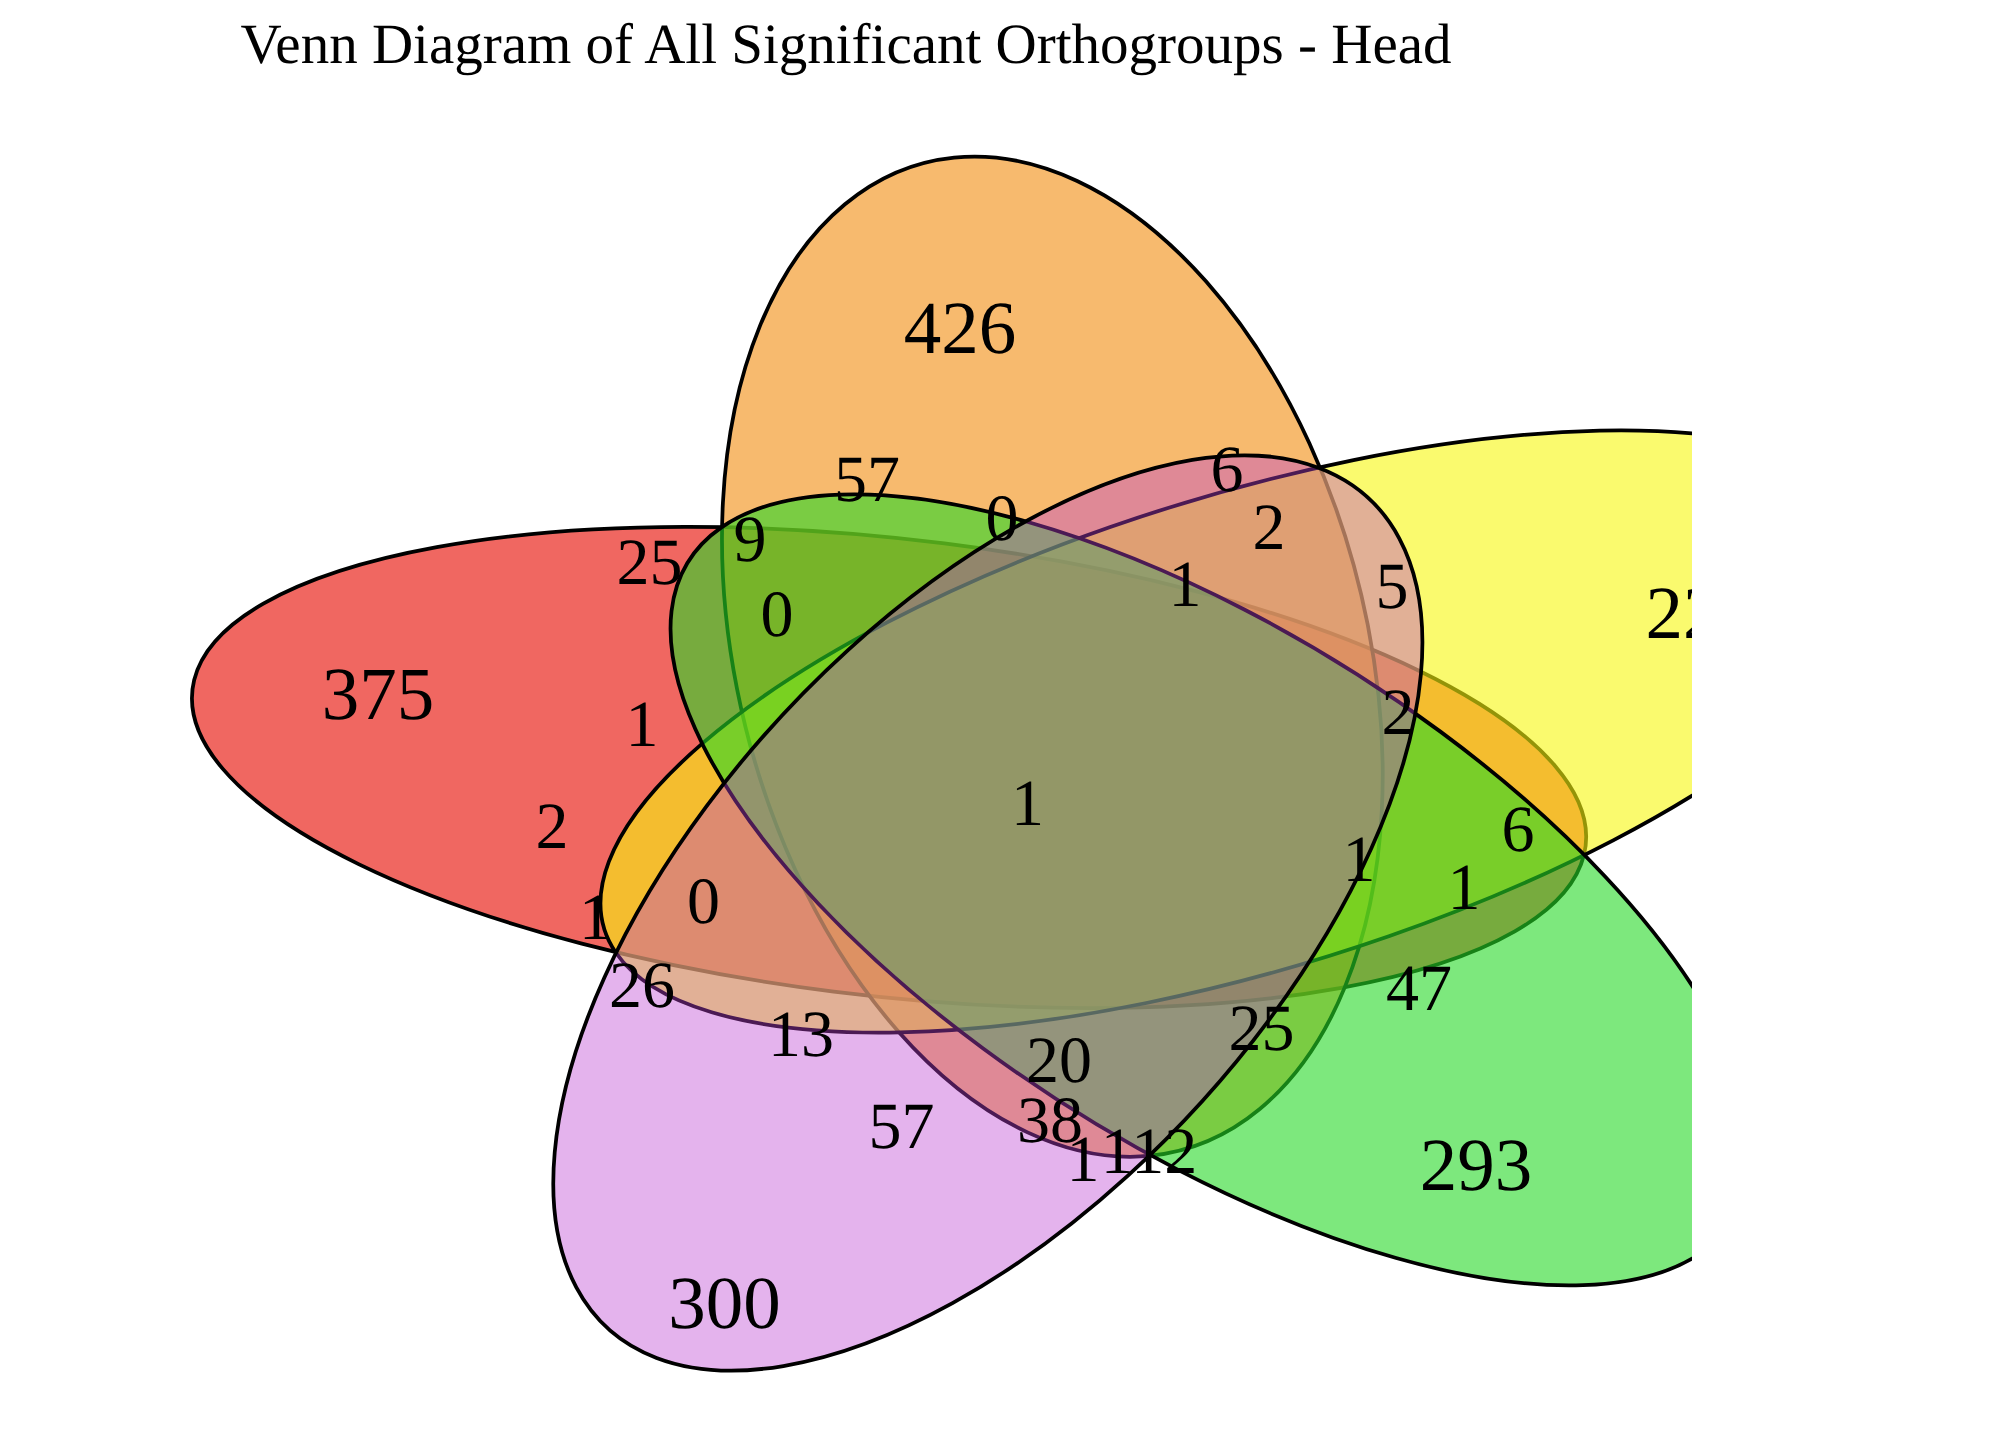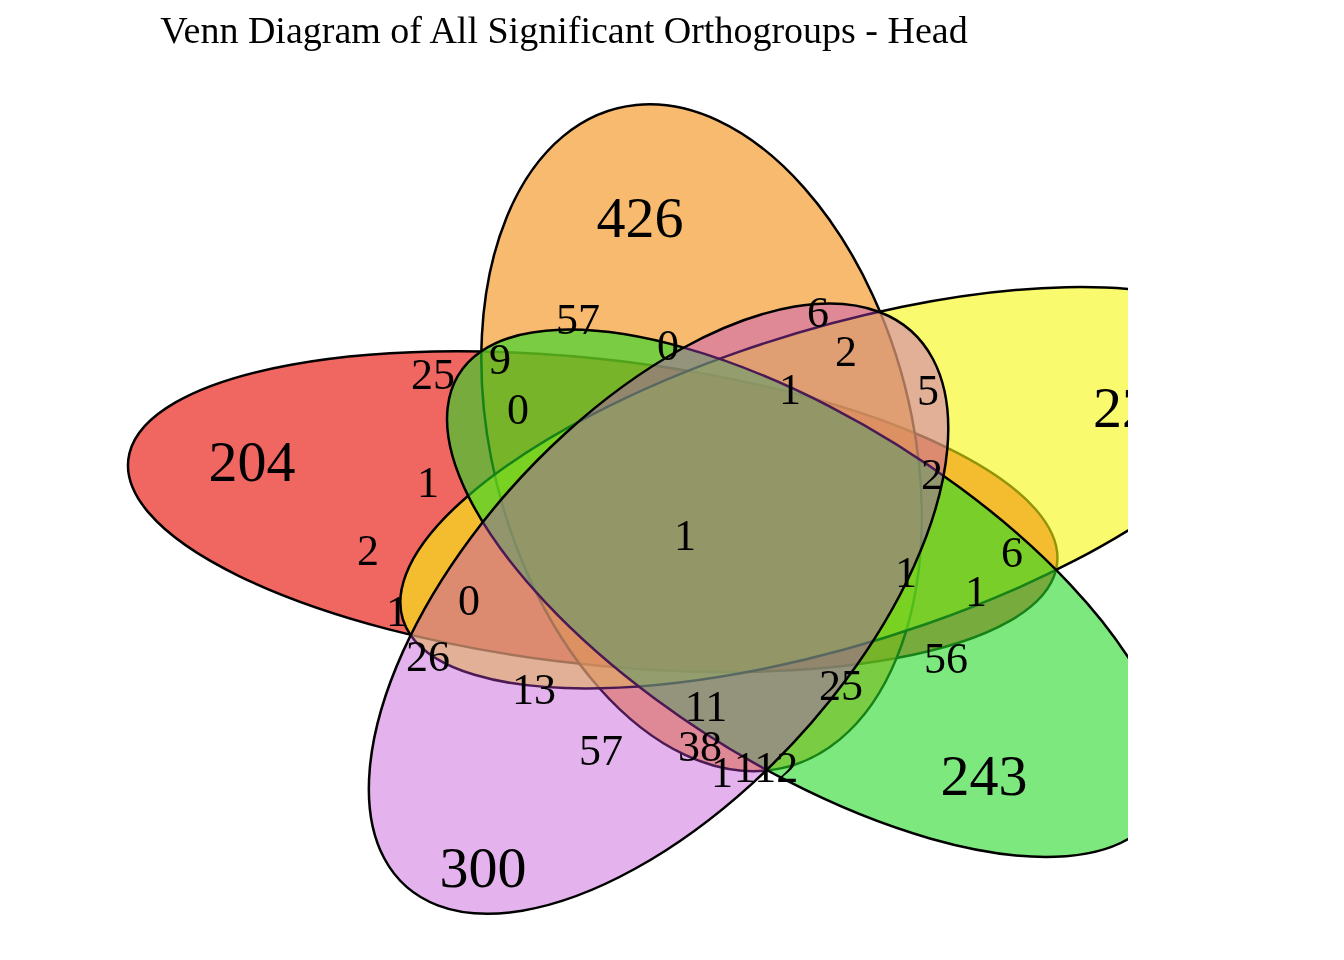--- a/index.html
+++ b/index.html
@@ -34,44 +34,44 @@
     pointer-events: none;
   }
   .vlabel {
     position: absolute;
     transform: translate(-50%, -50%);
     font-size: 44px;
     line-height: 1;
     color: #000000;
     white-space: nowrap;
   }
-  .vlabel.large { font-size: 58px; }
+  .vlabel.large { font-size: 50px; }
 </style>
 </head>
 <body>
 
 <div class="stage">
 
   <div class="chart-title">Venn Diagram of All Significant Orthogroups - Head</div>
 
   <svg class="venn-svg" width="1344" height="960" viewBox="0 0 1344 960" xmlns="http://www.w3.org/2000/svg">
     <g transform="scale(1344 960)" stroke="#000000" stroke-width="2.5">
       <ellipse cx="0" cy="0" rx="0.35" ry="0.158" fill="#E8150C" transform="translate(0.441 0.533) rotate(10)" vector-effect="non-scaling-stroke" fill-opacity="0.65"></ellipse>
       <ellipse cx="0" cy="0" rx="0.35" ry="0.158" fill="#F28C0D" transform="translate(0.522 0.456) rotate(82)" vector-effect="non-scaling-stroke" fill-opacity="0.6"></ellipse>
       <ellipse cx="0" cy="0" rx="0.35" ry="0.158" fill="#F7F70D" transform="translate(0.620 0.508) rotate(-26)" vector-effect="non-scaling-stroke" fill-opacity="0.6"></ellipse>
       <ellipse cx="0" cy="0" rx="0.35" ry="0.158" fill="#26D926" transform="translate(0.601 0.618) rotate(46)" vector-effect="non-scaling-stroke" fill-opacity="0.6"></ellipse>
       <ellipse cx="0" cy="0" rx="0.35" ry="0.158" fill="#BB41D1" transform="translate(0.490 0.634) rotate(118)" vector-effect="non-scaling-stroke" fill-opacity="0.4"></ellipse>
     </g>
   </svg>
 
   <div class="labels-layer">
       <div class="vlabel large" style="left: 640px; top: 218px;">426</div>
-      <div class="vlabel large" style="left: 252px; top: 462px;">204</div>
+      <div class="vlabel large" style="left: 252px; top: 462px;">375</div>
       <div class="vlabel large" style="left: 1095px; top: 408px; margin-left: 27px;">22</div>
-      <div class="vlabel large" style="left: 984px; top: 776px;">243</div>
+      <div class="vlabel large" style="left: 984px; top: 776px;">293</div>
       <div class="vlabel large" style="left: 483px; top: 827px; margin-top: 41px;">300</div>
       <div class="vlabel" style="left: 578px; top: 320px;">57</div>
       <div class="vlabel" style="left: 668px; top: 346px;">0</div>
       <div class="vlabel" style="left: 818px; top: 313px;">6</div>
       <div class="vlabel" style="left: 846px; top: 352px;">2</div>
       <div class="vlabel" style="left: 500px; top: 360px;">9</div>
       <div class="vlabel" style="left: 433px; top: 375px;">25</div>
       <div class="vlabel" style="left: 790px; top: 390px;">1</div>
       <div class="vlabel" style="left: 928px; top: 391px;">5</div>
       <div class="vlabel" style="left: 518px; top: 410px;">0</div>
@@ -79,22 +79,22 @@
       <div class="vlabel" style="left: 932px; top: 475px;">2</div>
       <div class="vlabel" style="left: 368px; top: 551px;">2</div>
       <div class="vlabel" style="left: 685px; top: 536px;">1</div>
       <div class="vlabel" style="left: 1012px; top: 553px;">6</div>
       <div class="vlabel" style="left: 906px; top: 573px;">1</div>
       <div class="vlabel" style="left: 976px; top: 592px;">1</div>
       <div class="vlabel" style="left: 469px; top: 601px;">0</div>
       <div class="vlabel" style="left: 397px; top: 612px;">1</div>
       <div class="vlabel" style="left: 428px; top: 657px;">26</div>
       <div class="vlabel" style="left: 534px; top: 690px; text-align: right;">13</div>
-      <div class="vlabel" style="left: 946px; top: 659px;">56</div>
+      <div class="vlabel" style="left: 946px; top: 659px;">47</div>
       <div class="vlabel" style="left: 841px; top: 686px;">25</div>
-      <div class="vlabel" style="left: 706px; top: 707px;">11</div>
+      <div class="vlabel" style="left: 706px; top: 707px;">20</div>
       <div class="vlabel" style="left: 700px; top: 747px;">38</div>
       <div class="vlabel" style="left: 601px; top: 751px;">57</div>
       <div class="vlabel" style="left: 722px; top: 773px;">1</div>
       <div class="vlabel" style="left: 766px; top: 768px;">112</div>
     </div>
 
 </div>
 
 </body></html>

